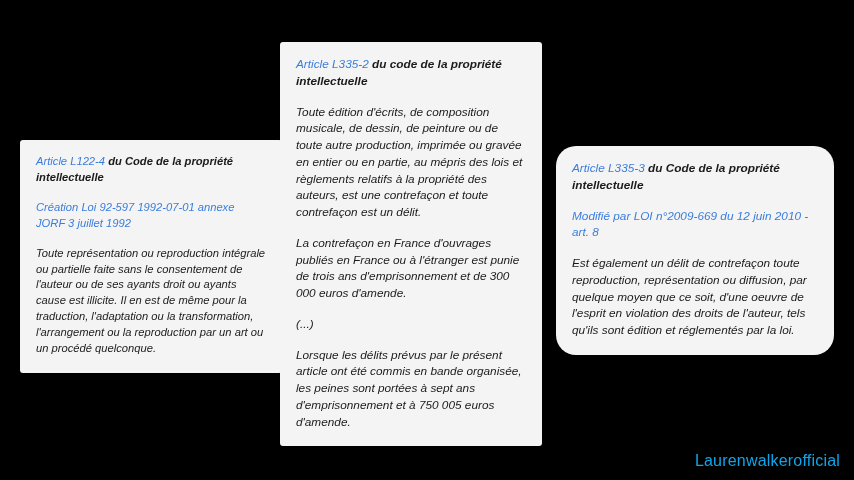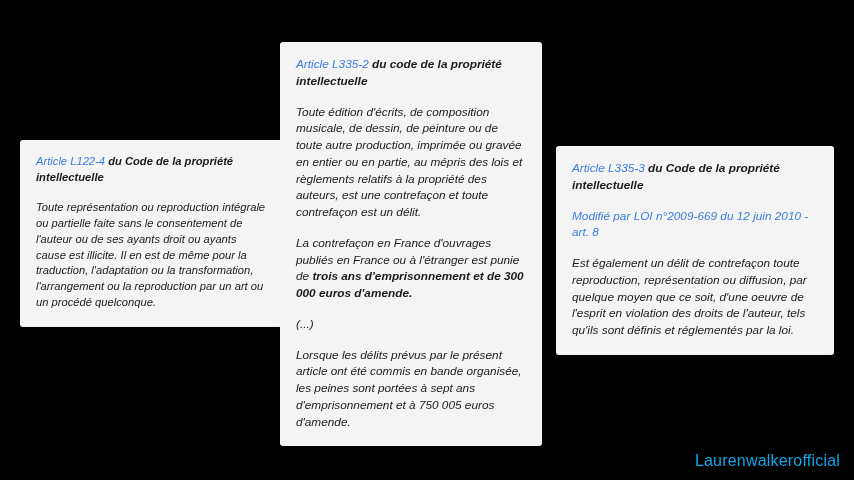--- a/index.html
+++ b/index.html
@@ -43,21 +43,21 @@
   .ref-plain {
     color: #1b1b1b;
     font-style: italic;
     font-weight: bold;
   }
   .modif {
     color: #3b7ddd;
     font-style: italic;
   }
   .bold {
-    font-weight: bold;
+    font-weight: normal;
   }
   
   #card-l122-4 {
     left: 20px;
     top: 140px;
     width: 262px;
     font-size: 11.2px;
   }
   
   #card-l335-2 {
@@ -65,58 +65,60 @@
     top: 42px;
     width: 262px;
     font-size: 11.8px;
   }
   
   #card-l335-3 {
     left: 556px;
     top: 146px;
     width: 278px;
     font-size: 11.8px;
+    border-radius: 20px;
   }
   .watermark {
     position: absolute;
     right: 14px;
     bottom: 10px;
     color: #0ea5e9;
     font-size: 16px;
     letter-spacing: 0.2px;
     font-family: "Liberation Sans", sans-serif;
   }
 </style>
 </head>
 <body>
 
 <div class="stage">
 
   <div class="card" id="card-l122-4">
     <p>
       <span class="ref">Article L122-4</span><span class="ref-plain"> du Code de la propriété intellectuelle</span>
     </p>
+    <p class="modif">Création Loi 92-597 1992-07-01 annexe JORF 3 juillet 1992</p>
     <p>Toute représentation ou reproduction intégrale ou partielle faite sans le consentement de l'auteur ou de ses ayants droit ou ayants cause est illicite. Il en est de même pour la traduction, l'adaptation ou la transformation, l'arrangement ou la reproduction par un art ou un procédé quelconque.</p>
   </div>
 
   <div class="card" id="card-l335-2">
     <p>
       <span class="ref">Article L335-2</span><span class="ref-plain"> du code de la propriété intellectuelle</span>
     </p>
     <p>Toute édition d'écrits, de composition musicale, de dessin, de peinture ou de toute autre production, imprimée ou gravée en entier ou en partie, au mépris des lois et règlements relatifs à la propriété des auteurs, est une contrefaçon et toute contrefaçon est un délit.</p>
     <p>
       <span>La contrefaçon en France d'ouvrages publiés en France ou à l'étranger est punie de </span><span class="bold">trois ans d'emprisonnement et de 300 000 euros d'amende.</span>
     </p>
     <p>(...)</p>
     <p>Lorsque les délits prévus par le présent article ont été commis en bande organisée, les peines sont portées à sept ans d'emprisonnement et à 750 005 euros d'amende.</p>
   </div>
 
   <div class="card" id="card-l335-3">
     <p>
       <span class="ref">Article L335-3</span><span class="ref-plain"> du Code de la propriété intellectuelle</span>
     </p>
     <p class="modif">Modifié par LOI n°2009-669 du 12 juin 2010 - art. 8</p>
-    <p>Est également un délit de contrefaçon toute reproduction, représentation ou diffusion, par quelque moyen que ce soit, d'une oeuvre de l'esprit en violation des droits de l'auteur, tels qu'ils sont définis et réglementés par la loi.</p>
+    <p>Est également un délit de contrefaçon toute reproduction, représentation ou diffusion, par quelque moyen que ce soit, d'une oeuvre de l'esprit en violation des droits de l'auteur, tels qu'ils sont édition et réglementés par la loi.</p>
   </div>
 
   <div class="watermark">Laurenwalkerofficial</div>
 
 </div>
 
 </body></html>

